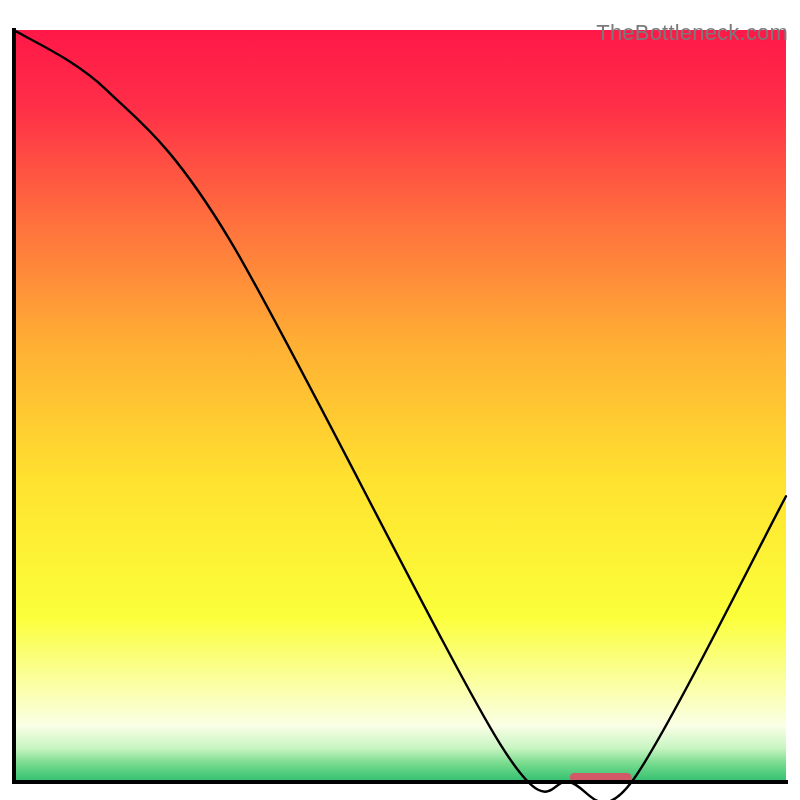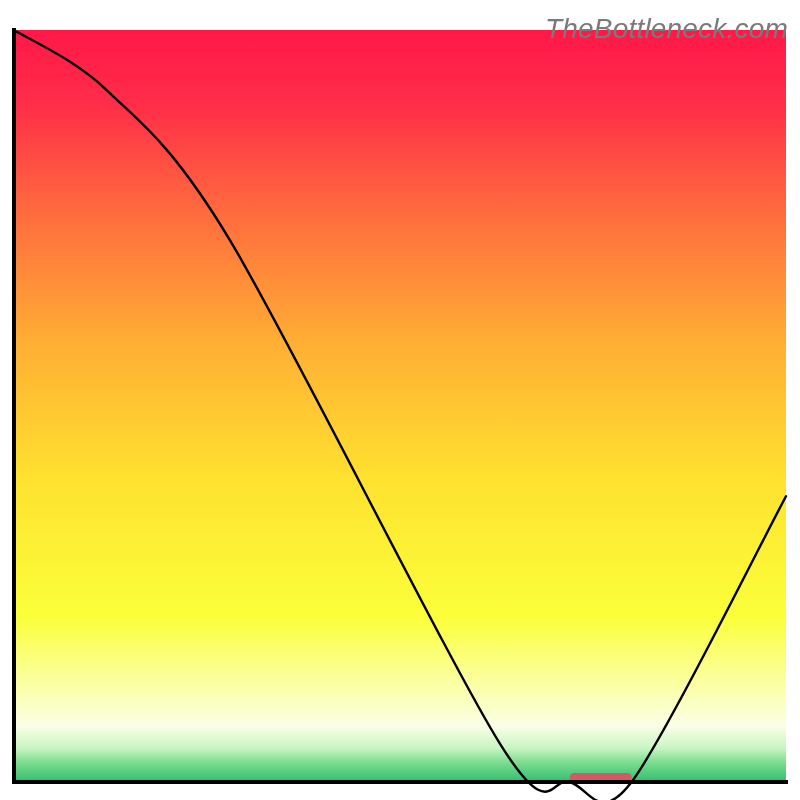--- a/index.html
+++ b/index.html
@@ -11,28 +11,27 @@
     font-family: Arial, Helvetica, sans-serif;
     overflow: hidden;
   }
   #wrap {
     position: relative;
     width: 800px;
     height: 800px;
   }
   #watermark {
     position: absolute;
-    top: 13px;
+    top: 20px;
     right: 12px;
-    font-size: 28px;
+    font-size: 22px;
     font-weight: 500;
     color: #7a7a7a;
     letter-spacing: 0.2px;
     z-index: 10;
-    font-style: italic;
   }
   svg {
     position: absolute;
     left: 0;
     top: 0;
   }
 </style>
 </head>
 <body>
 <div id="wrap">

